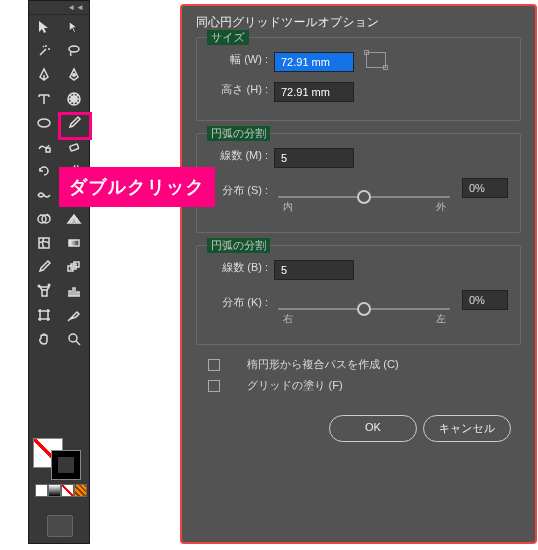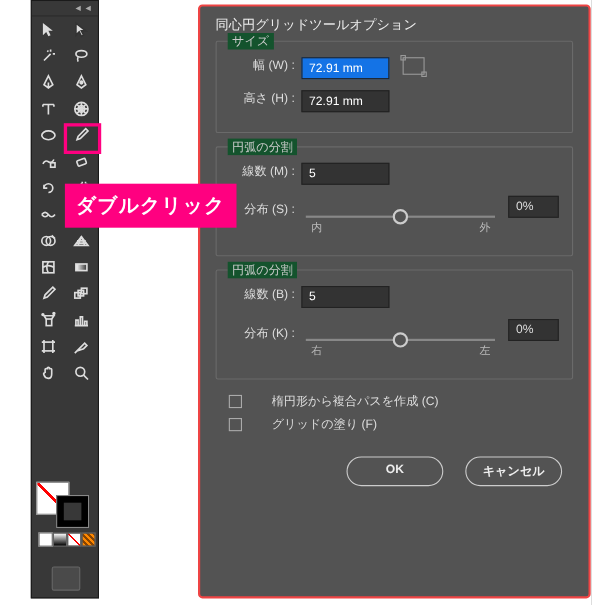--- a/index.html
+++ b/index.html
@@ -258,23 +258,22 @@
 }
 .checkbox {
   width: 12px; height: 12px;
   border: 1px solid #aaa;
   margin-right: 8px;
 }
 
 .buttons {
   display: flex;
   justify-content: flex-end;
-  gap: 20px;
+  gap: 6px;
   padding: 16px 10px 0;
-  font-weight: bold;
 }
 .btn {
   border: 1px solid #ccc;
   border-radius: 14px;
   padding: 5px 0;
   width: 88px;
   text-align: center;
   color: #eee;
   font-size: 11px;
 }

